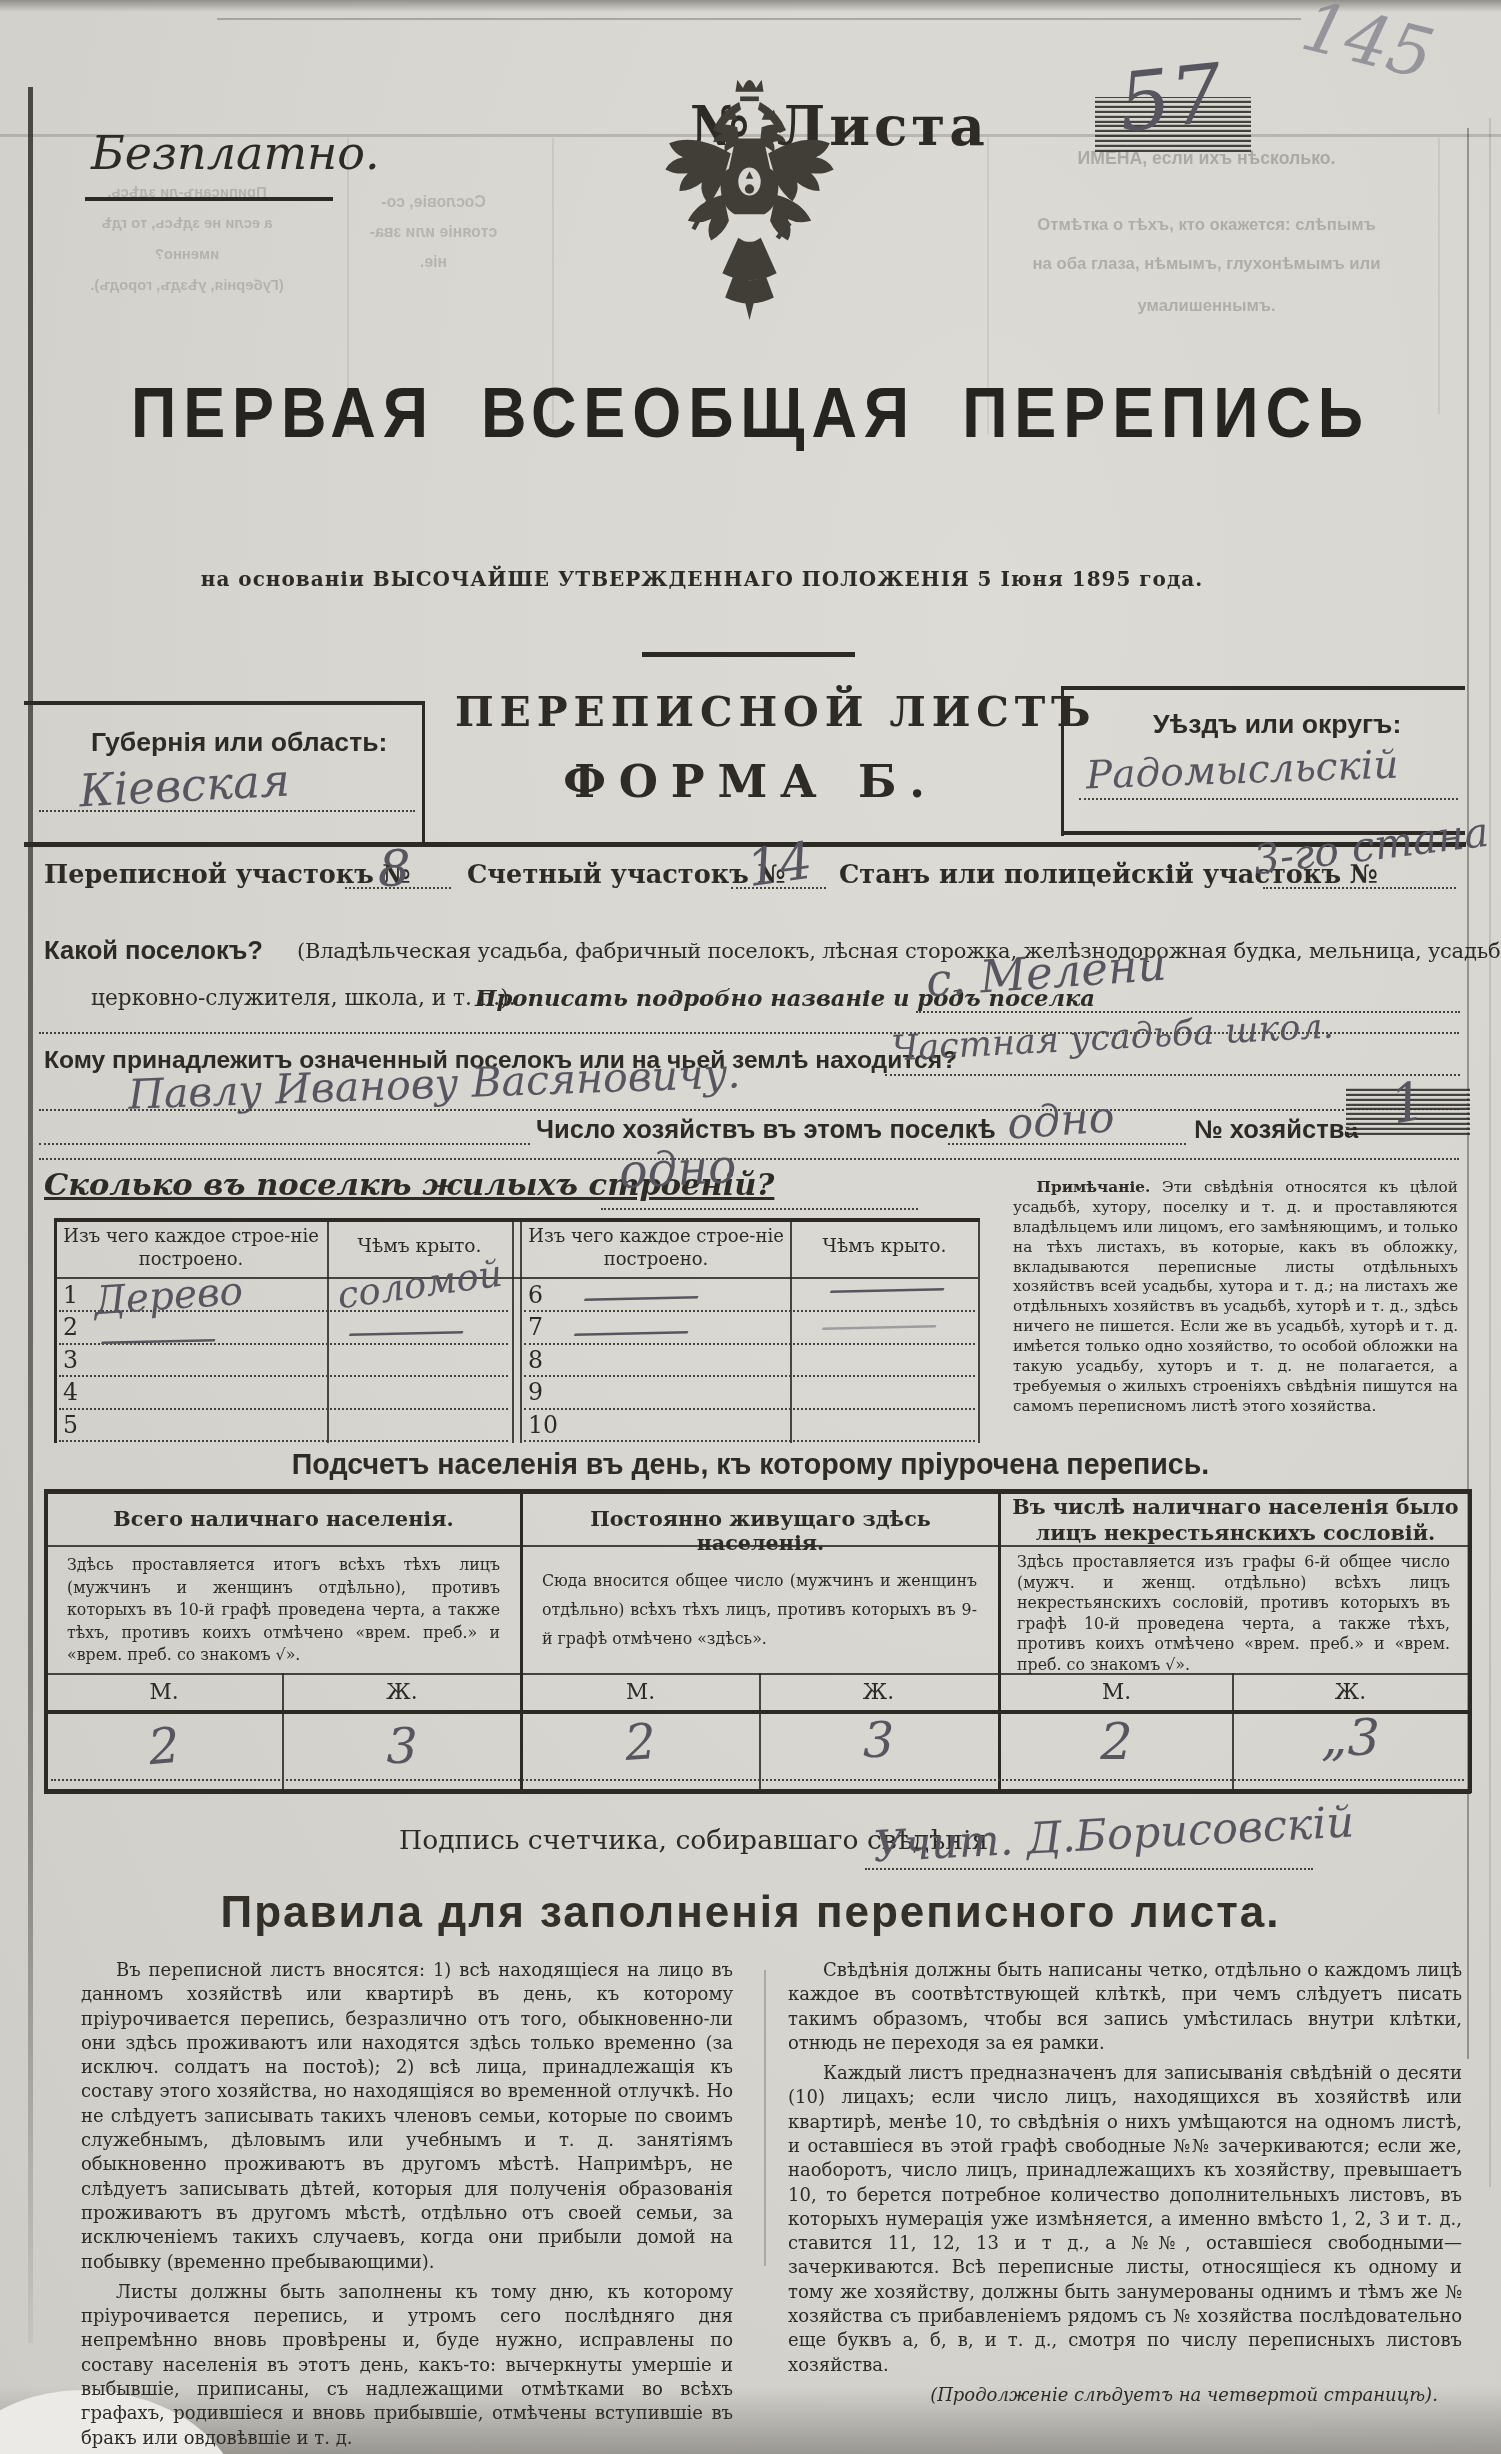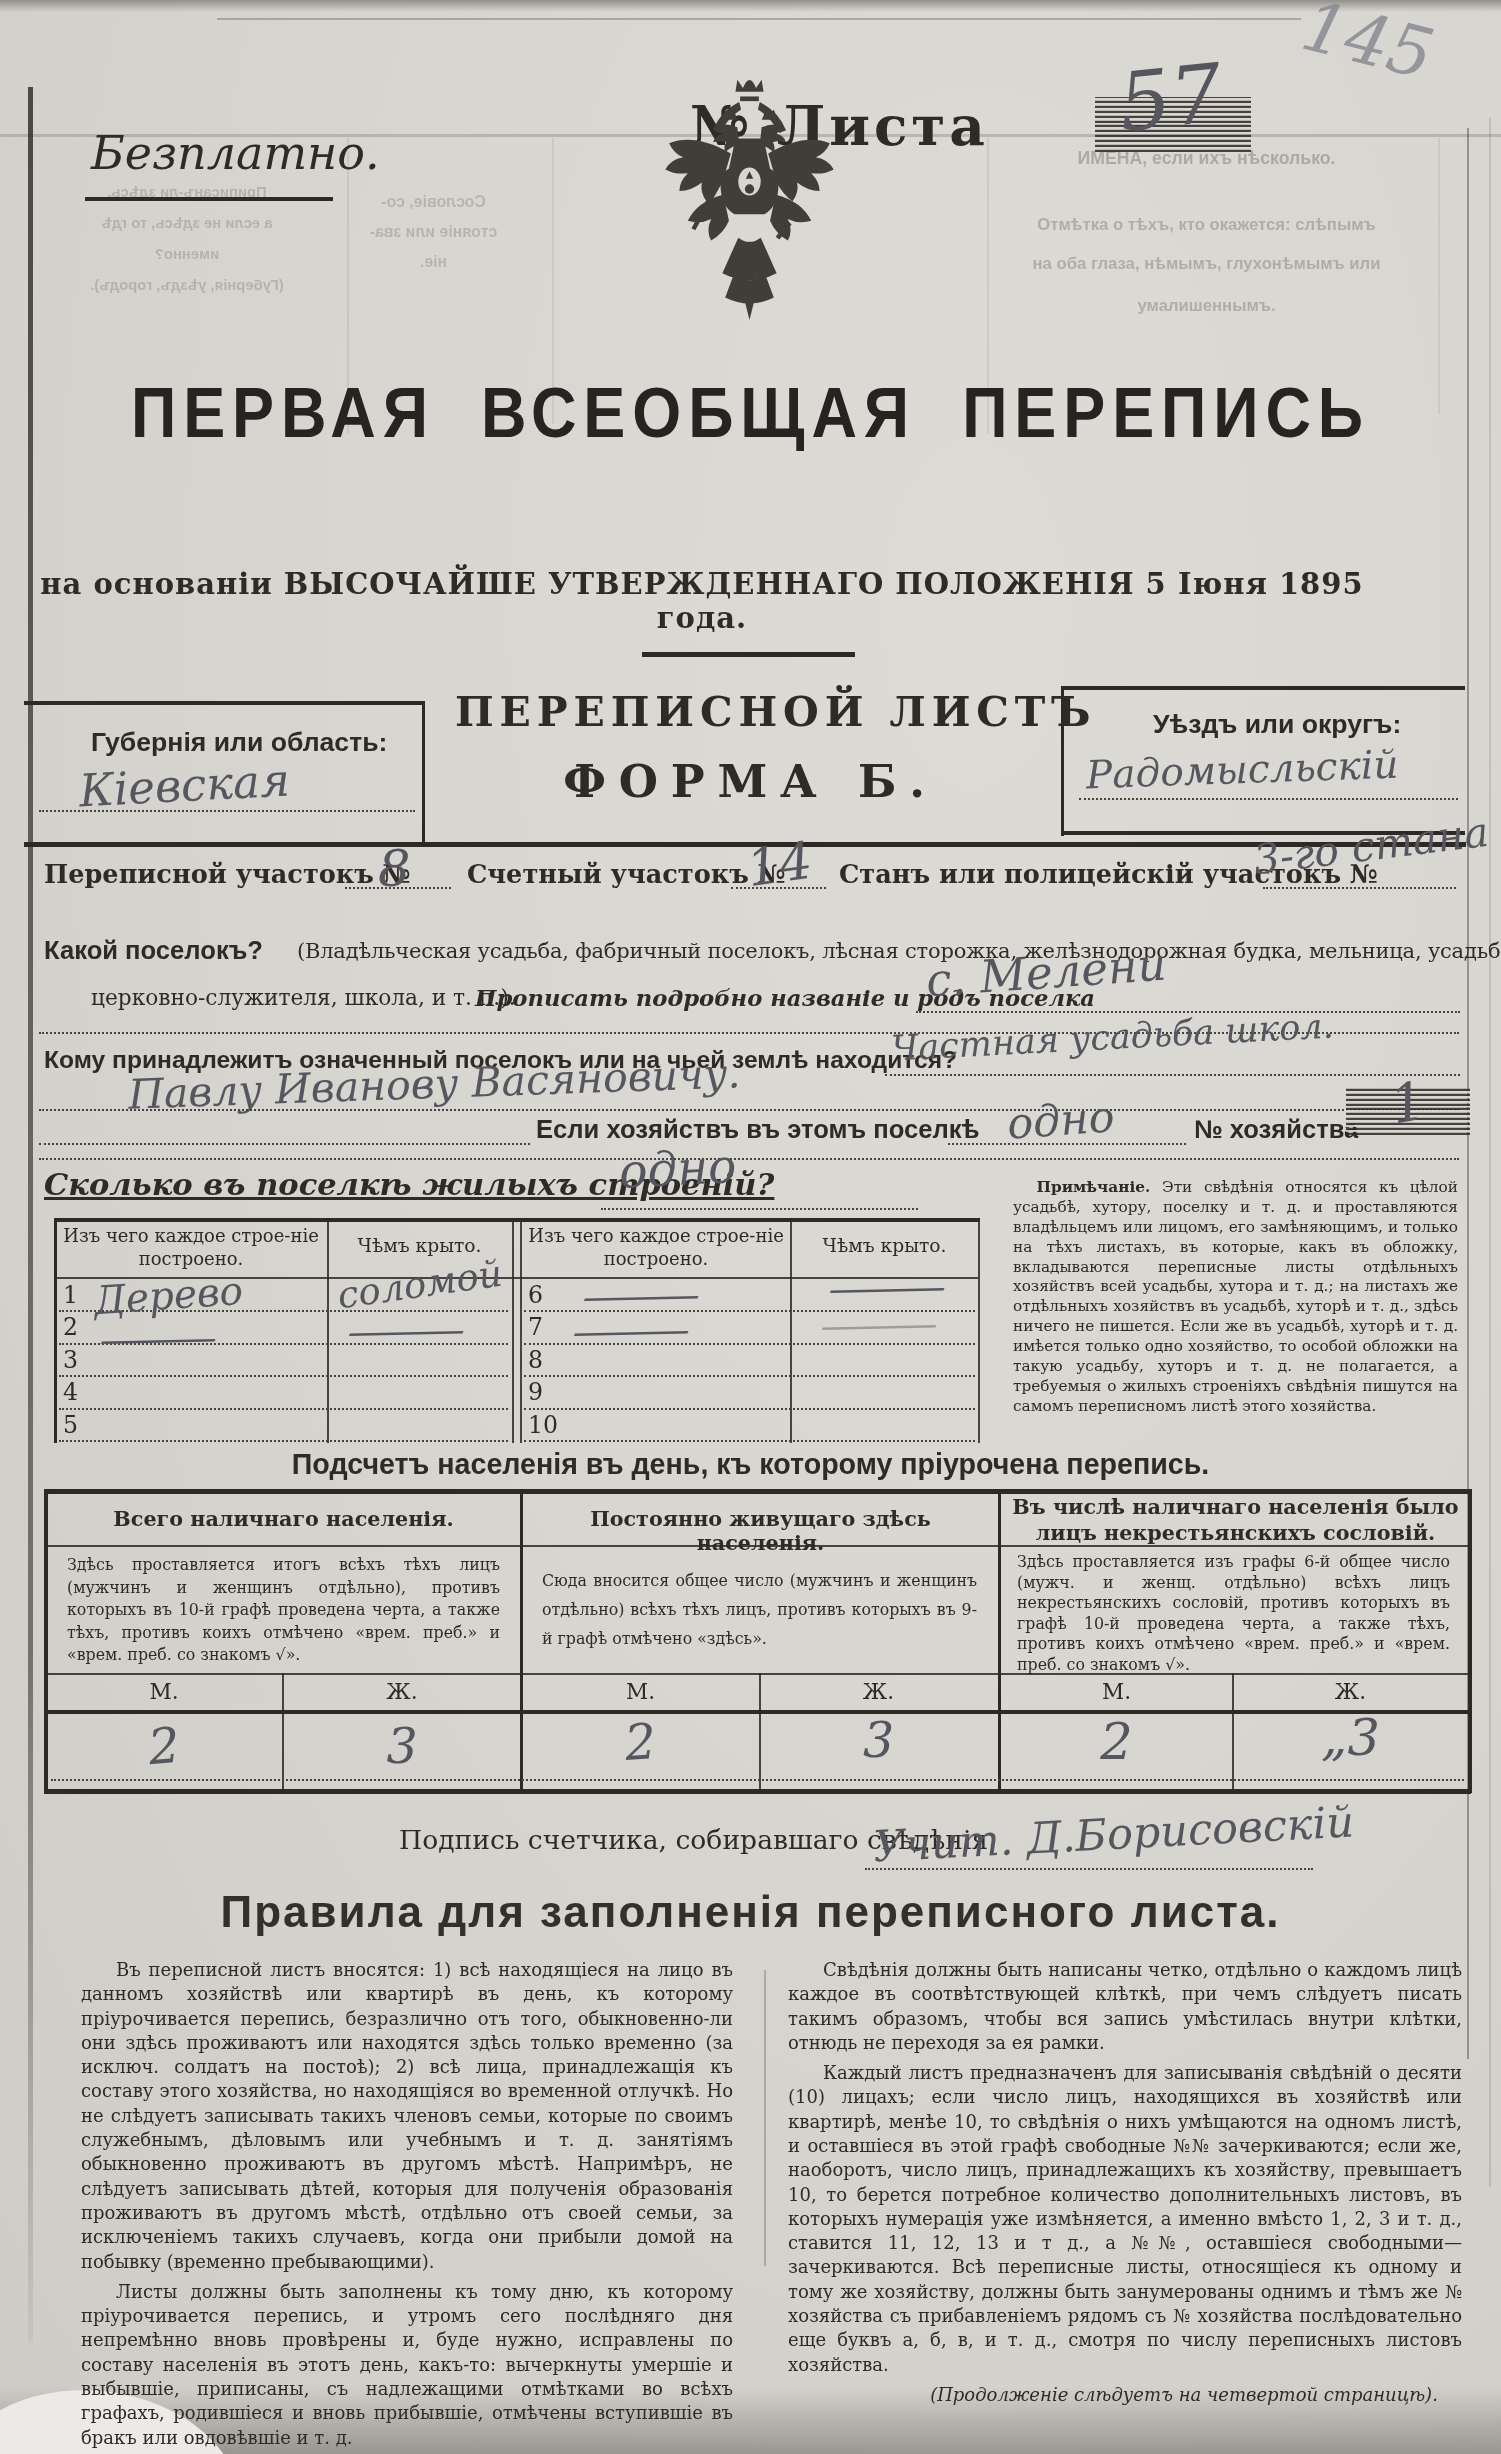--- a/index.html
+++ b/index.html
@@ -92,21 +92,21 @@
       <path d="M88 178 q12 9 24 0 l17 38 q-29 15 -58 0 z"></path>
       <path d="M83 218 q17 11 34 0 l9 24 q-26 13 -52 0 z"></path>
       <path d="M95 246 l5 20 5 -20 z"></path>
     </g>
     <ellipse cx="100" cy="118" rx="12" ry="15" fill="#d7d5d0"></ellipse>
     <path d="M100 107 l4 8 h-8 z" fill="#413d37"></path>
     <circle cx="100" cy="126" r="5" fill="#413d37"></circle>
   </svg>
 
   <div class="abs sans b center" style="left:0;top:376px;width:1501px;font-size:63px;letter-spacing:6.9px;word-spacing:21.7px;transform:scaleY(1.12);color:#262420;">ПЕРВАЯ ВСЕОБЩАЯ ПЕРЕПИСЬ</div>
-  <div class="abs b center" style="left:0;top:567px;width:1404px;font-size:29px;letter-spacing:1px;">на основаніи ВЫСОЧАЙШЕ УТВЕРЖДЕННАГО ПОЛОЖЕНІЯ 5 Іюня 1895 года.</div>
+  <div class="abs b center" style="left:0;top:567px;width:1404px;font-size:20px;letter-spacing:1px;">на основаніи ВЫСОЧАЙШЕ УТВЕРЖДЕННАГО ПОЛОЖЕНІЯ 5 Іюня 1895 года.</div>
   <div class="line" style="left:642px;top:652px;width:213px;height:4.9px;"></div>
 
   <div class="line" style="left:23.6px;top:701px;width:400px;height:3.9px;"></div>
   <div class="line" style="left:422px;top:701px;width:3px;height:144px;"></div>
   <div class="abs sans b nw" style="left:91px;top:727px;font-size:26.6px;">Губернія или область:</div>
   <div class="abs hw" style="left:79px;top:759px;font-size:45px;transform:rotate(-3deg);">Кіевская</div>
   <div class="dotl" style="left:39px;top:810px;width:376px;"></div>
 
   <div class="abs b center nw" style="left:455px;top:755px;width:591px;font-size:45px;letter-spacing:12.8px;">ФОРМА Б.</div>
   <div class="abs b center nw" style="left:455px;top:688px;width:591px;font-size:41px;letter-spacing:5.9px;">ПЕРЕПИСНОЙ ЛИСТЪ</div>
@@ -137,21 +137,21 @@
   <div class="dotl" style="left:916px;top:1011px;width:544px;"></div>
   <div class="dotl" style="left:39px;top:1032px;width:1420px;"></div>
 
   <div class="abs sans b nw" style="left:44px;top:1046px;font-size:24.6px;">Кому принадлежитъ означенный поселокъ или на чьей землѣ находится?</div>
   <div class="abs hw" style="left:891px;top:1017px;font-size:35px;transform:rotate(-3deg);">Частная усадьба школ.</div>
   <div class="dotl" style="left:885px;top:1074px;width:575px;"></div>
   <div class="abs hw" style="left:128px;top:1060px;font-size:41px;transform:rotate(-2deg);">Павлу Иванову Васяновичу.</div>
   <div class="dotl" style="left:39px;top:1109px;width:1420px;"></div>
 
   <div class="dotl" style="left:39px;top:1143px;width:491px;"></div>
-  <div class="abs sans b nw" style="left:536px;top:1115px;font-size:25.6px;">Если хозяйствъ въ этомъ поселкѣ</div>
+  <div class="abs sans b nw" style="left:536px;top:1115px;font-size:25.6px;">Число хозяйствъ въ этомъ поселкѣ</div>
   <div class="dotl" style="left:948px;top:1143px;width:238px;"></div>
   <div class="abs hw" style="left:1007px;top:1095px;font-size:43px;transform:rotate(-4deg);">одно</div>
   <div class="abs sans b nw" style="left:1194px;top:1115px;font-size:25.6px;">№ хозяйства</div>
   <div class="hatch" style="left:1346px;top:1088px;width:124px;height:47px;"></div>
   <div class="abs hw" style="left:1391px;top:1072px;font-size:53px;transform:rotate(-10deg);">1</div>
   <div class="dotl" style="left:39px;top:1158px;width:1420px;"></div>
 
   <div class="abs b i nw" style="left:44px;top:1166px;font-size:30.5px;text-decoration:underline;">Сколько въ поселкѣ жилыхъ строеній?</div>
   <div class="abs hw" style="left:619px;top:1141px;font-size:47px;transform:rotate(-3deg);">одно</div>
   <div class="dotl" style="left:601px;top:1208px;width:317px;"></div>

